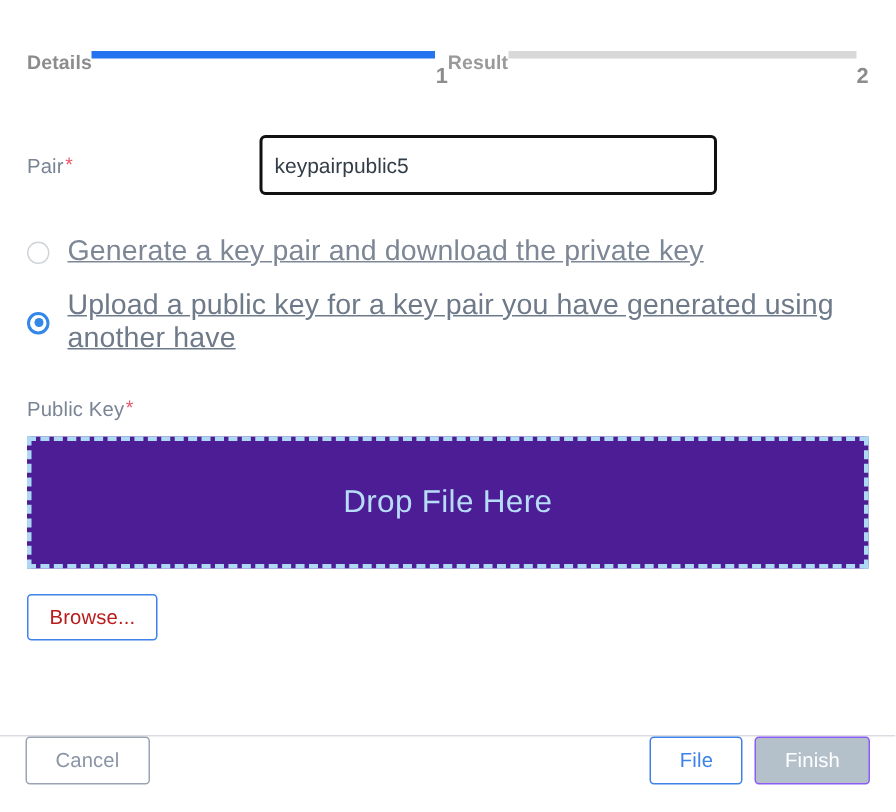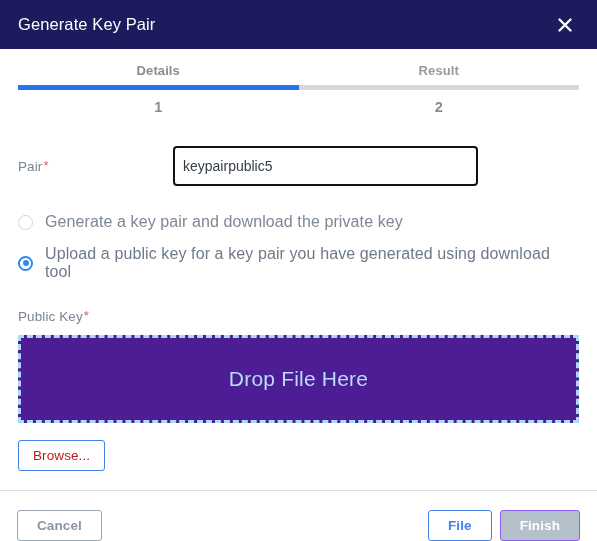--- a/index.html
+++ b/index.html
@@ -54,23 +54,23 @@
 
   
   .stepper {
     display: flex;
     padding: 14px 18px 0 18px;
     box-sizing: border-box;
   }
   .step {
     flex: 1 1 50%;
     display: flex;
-    flex-direction: column;
-    align-items: center;
-    cursor: pointer;
+    flex-direction: row;
+    cursor: pointer;
+    margin-top: 20px;
   }
   .step-label {
     font-size: 13px;
     color: #9a9a9a;
     font-weight: 700;
     margin-bottom: 7px;
     letter-spacing: 0.1px;
   }
   .step.active .step-label { color: #8c8c8c; }
   .step-bar {
@@ -159,23 +159,24 @@
     position: absolute;
     left: 50%;
     top: 50%;
     transform: translate(-50%, -50%);
     width: 6px;
     height: 6px;
     border-radius: 50%;
     background: #3387e8;
   }
   .radio-label {
-    font-size: 16px;
+    font-size: 19px;
     color: #7d8795;
     letter-spacing: 0.1px;
+    text-decoration: underline;
   }
   .radio-row.checked .radio-label { color: #6e7a89; }
 
   
   .pk-section { margin-top: 28px; }
   .pk-label {
     font-size: 13.5px;
     color: #798595;
     letter-spacing: 0.1px;
   }
@@ -207,24 +208,23 @@
     cursor: pointer;
     letter-spacing: 0.1px;
   }
 
   
   .modal-footer {
     height: 51px;
     min-height: 51px;
     border-top: 1px solid #d9dde2;
     display: flex;
-    align-items: flex-end;
+    align-items: flex-start;
     padding: 0 17px;
     box-sizing: border-box;
-    font-weight: bold;
   }
   .footer-left { display: flex; }
   .footer-spacer { flex: 1 1 auto; }
   .footer-right { display: flex; gap: 8px; }
   .btn {
     font-family: "Liberation Sans", sans-serif;
     font-size: 13.5px;
     border-radius: 3px;
     padding: 8px 19px;
     cursor: pointer;
@@ -247,28 +247,20 @@
     color: #ffffff;
     background: #b4c0ca;
     cursor: default;
   }
 </style>
 </head>
 <body>
 
 <div class="modal">
 
-  <div class="modal-header">
-    <div class="modal-title">Generate Key Pair</div>
-    <div class="close-btn">
-      <svg width="20" height="20" viewBox="0 0 20 20" aria-hidden="true">
-        <path d="M4.5 4.5 L15.5 15.5 M15.5 4.5 L4.5 15.5" stroke="#ffffff" stroke-width="2.4" stroke-linecap="round"></path>
-      </svg>
-    </div>
-  </div>
 
   <div class="stepper">
     <div class="step active">
       <div class="step-label">Details</div>
       <div class="step-bar"></div>
       <div class="step-num">1</div>
     </div>
     <div class="step">
       <div class="step-label">Result</div>
       <div class="step-bar"></div>
@@ -287,21 +279,21 @@
       </div>
     </div>
 
     <div class="radio-group">
       <div class="radio-row">
         <span class="radio-mark"></span>
         <span class="radio-label">Generate a key pair and download the private key</span>
       </div>
       <div class="radio-row checked">
         <span class="radio-mark"></span>
-        <span class="radio-label">Upload a public key for a key pair you have generated using download tool</span>
+        <span class="radio-label">Upload a public key for a key pair you have generated using another have</span>
       </div>
     </div>
 
     <div class="pk-section">
       <div class="pk-label">
         <span>Public Key</span><span class="req">*</span>
       </div>
       <div class="dropzone">
         <div class="dropzone-text">Drop File Here</div>
       </div>

